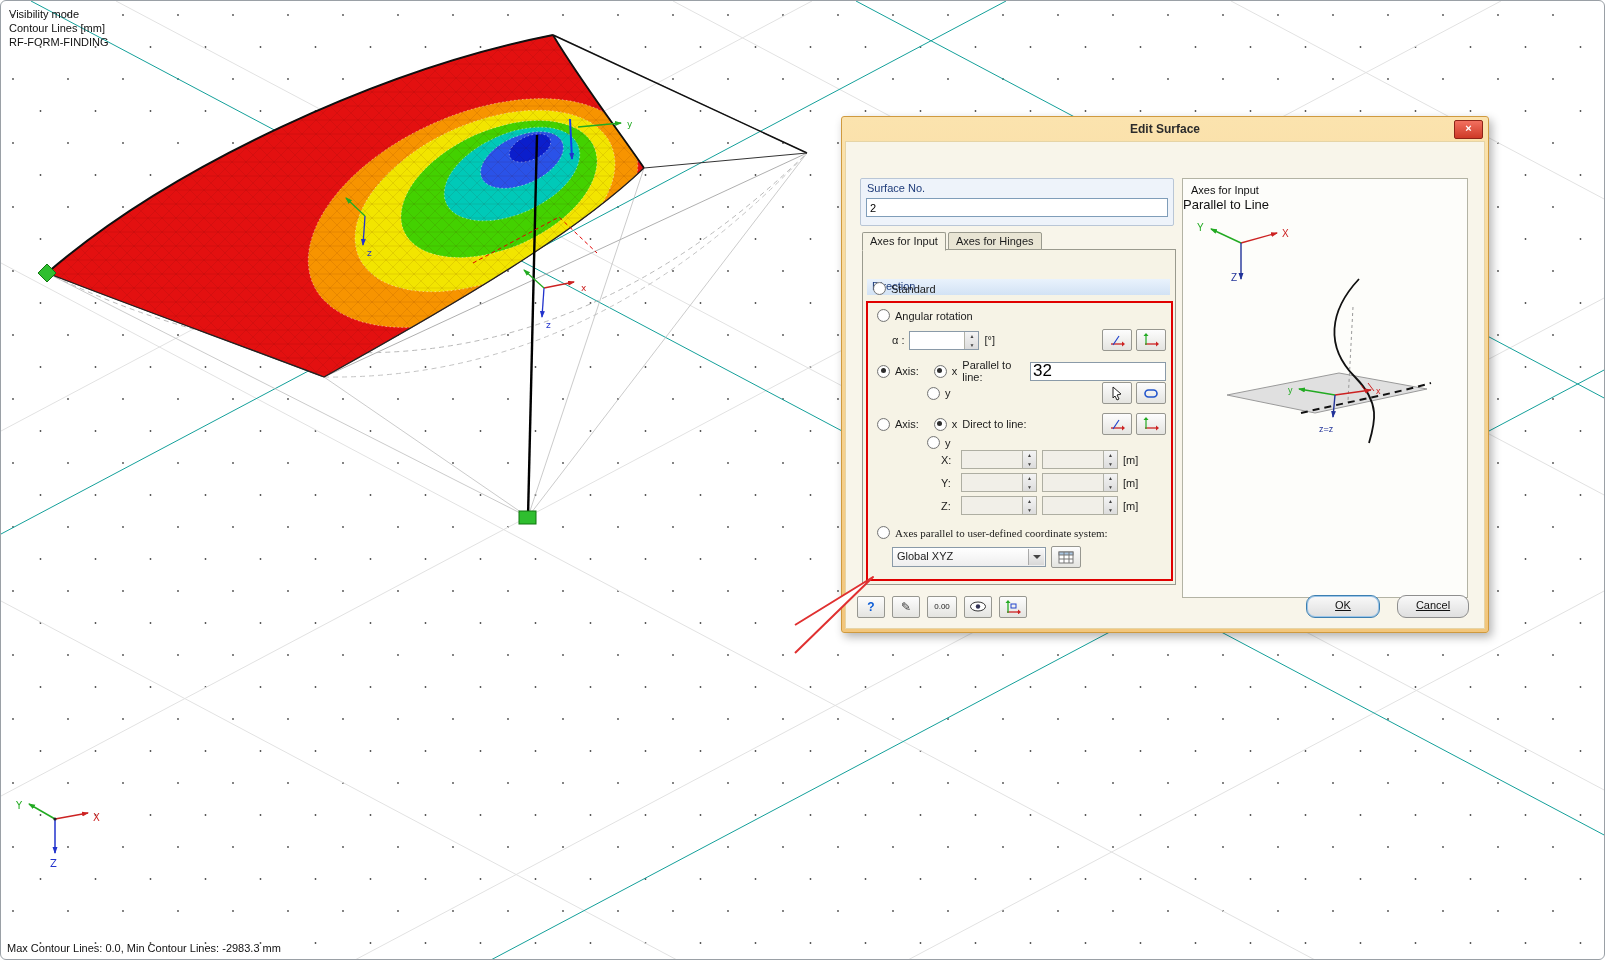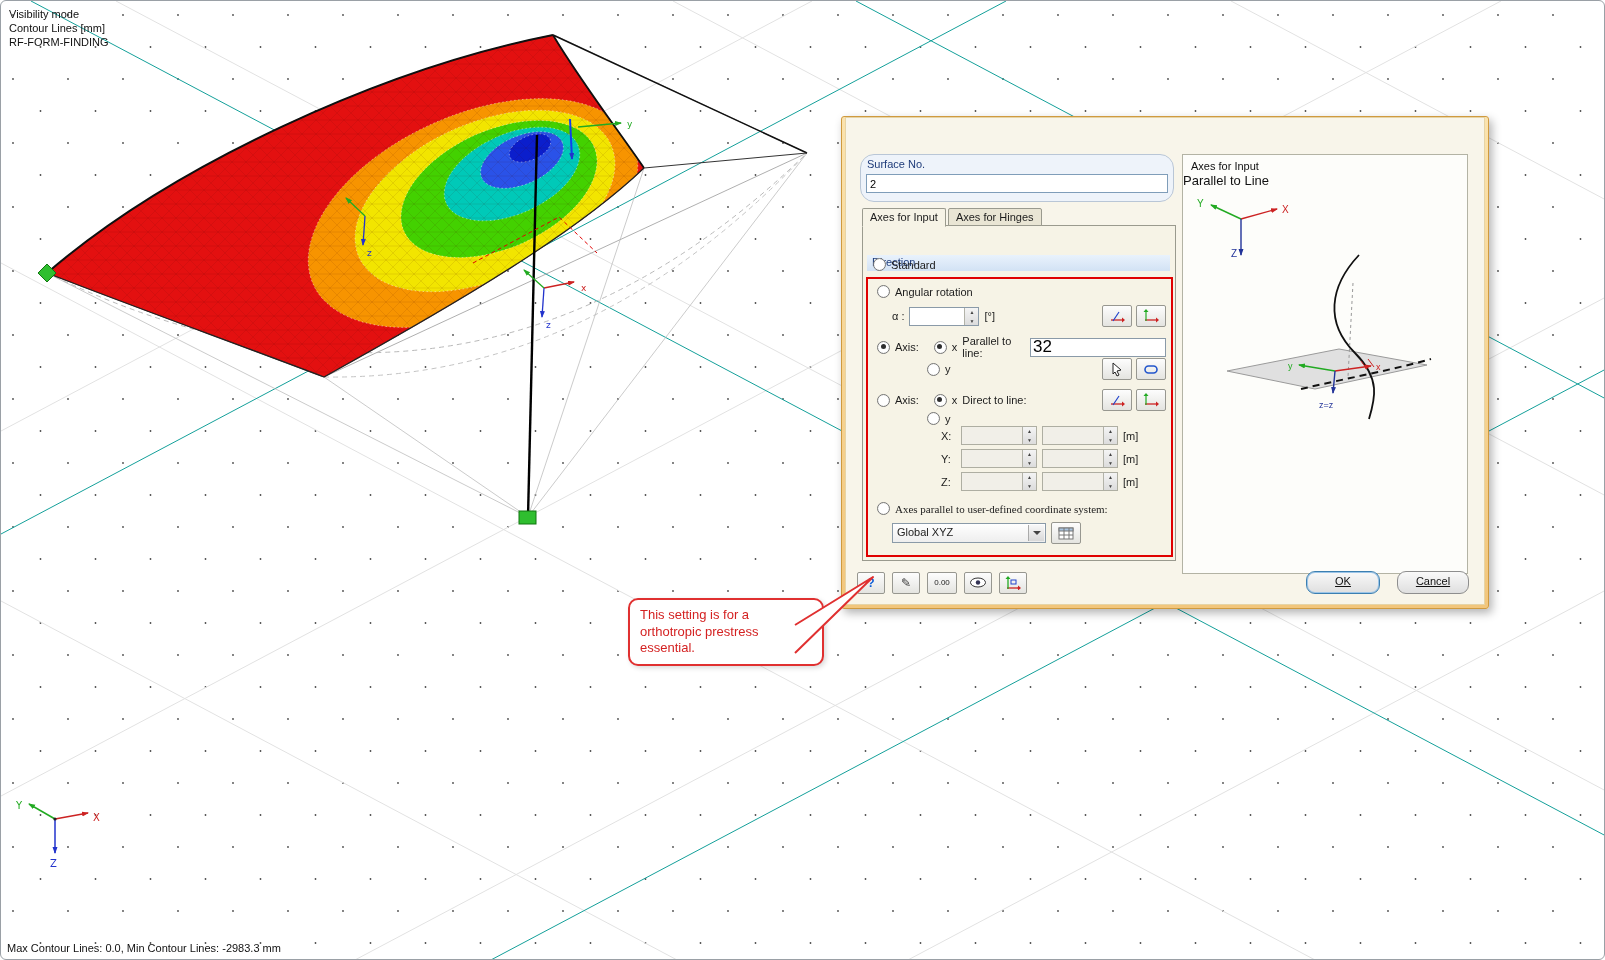--- a/index.html
+++ b/index.html
@@ -14,21 +14,21 @@
   .dialog{position:absolute;left:840px;top:115px;width:640px;background:linear-gradient(#fbe3ae,#f2c67c);border:1px solid #cf9a3f;border-radius:3px;padding:0 3px 3px 3px;box-shadow:3px 4px 10px rgba(0,0,0,.3);z-index:10;}
   .titlebar{height:24px;position:relative;display:flex;align-items:center;justify-content:center;font-size:12px;font-weight:600;color:#2b2b2b;}
   .closebtn{position:absolute;right:2px;top:3px;width:27px;height:17px;background:linear-gradient(#f2705f,#ce3a27);border:1px solid #8e2418;border-radius:2px;color:#fff;font-size:11px;line-height:15px;text-align:center;cursor:default;}
   .dlgbody{position:relative;height:486px;background:#f8f5ea;border:1px solid #e6d4a6;}
 
   .tabrow{position:absolute;left:10px;top:8px;height:21px;display:flex;gap:1px;z-index:2;}
   .tab{padding:3px 6px 2px 6px;font-size:11px;color:#1c1c1c;background:linear-gradient(#fdfcf4,#ebe7d4);border:1px solid #8e8e7e;border-bottom:none;border-radius:3px 3px 0 0;white-space:nowrap;}
   .tab.active{background:#f8f5ea;position:relative;top:-1px;padding-bottom:4px;}
   .tab.hl{outline:2px solid #e00000;outline-offset:1px;}
 
-  .surfaceGroup{position:absolute;left:14px;top:36px;width:312px;height:46px;border:1px solid #b9c6d6;background:#eef3fa;border-radius:14px;}
+  .surfaceGroup{position:absolute;left:14px;top:36px;width:312px;height:46px;border:1px solid #b9c6d6;background:#eef3fa;border-radius:2px;}
   .surfaceGroup .glabel{position:absolute;left:6px;top:3px;font-size:11px;color:#1f3c7a;}
   .surfaceGroup input{position:absolute;left:5px;top:19px;width:294px;height:15px;border:1px solid #7f9db9;font-size:11px;padding:1px 3px;font-family:"Liberation Sans",sans-serif;}
 
   .subtabs{position:absolute;left:16px;top:90px;display:flex;z-index:2;}
   .subtab{padding:2px 7px;font-size:11px;color:#1c1c1c;border:1px solid #9a9a8e;background:#e9e5d4;border-radius:2px 2px 0 0;margin-right:2px;}
   .subtab.active{background:#f6f3e6;border-bottom:1px solid #f6f3e6;margin-bottom:-1px;}
   .subpanel{position:absolute;left:16px;top:107px;width:312px;height:334px;border:1px solid #9a9a8e;background:#f6f3e6;}
   .dirheader{position:absolute;left:21px;top:113px;width:298px;height:15px;background:linear-gradient(#e9f2fc,#d2e2f4);color:#1f3c7a;font-size:11px;padding:1px 0 0 5px;z-index:2;margin-top:24px;}
 
   .row{position:absolute;display:flex;align-items:center;gap:5px;font-size:11px;color:#1c1c1c;z-index:3;}
@@ -197,20 +197,24 @@
   </svg>
 
   <div class="legend">
     <div>Visibility mode</div>
     <div>Contour Lines [mm]</div>
     <div>RF-FORM-FINDING</div>
   </div>
   <div class="status">Max Contour Lines: 0.0, Min Contour Lines: -2983.3 mm</div>
 
   <div class="dialog">
+    <div class="titlebar">
+      <span>Edit Surface</span>
+      <span class="closebtn"><span>×</span></span>
+    </div>
     <div class="dlgbody">
 
 
       <div class="surfaceGroup">
         <span class="glabel">Surface No.</span>
         <input value="2" style="">
       </div>
 
       <div class="subtabs">
         <span class="subtab active">Axes for Input</span>
@@ -454,20 +458,17 @@
               <rect x="6" y="4" width="5" height="4" fill="none" stroke="#2244cc" stroke-width="1"></rect>
             </svg>
         </span>
         <span class="btn ok">OK</span>
         <span class="btn cancel">Cancel</span>
       </div>
 
     </div>
   </div>
 
-  <div class="callout">
-    <span>This setting is for a orthotropic prestress essential.</span>
-  </div>
   <svg class="tail" width="92" height="104" viewBox="0 0 92 104">
     <path d="M6,64 L84,16 L6,92" fill="#ffffff" stroke="#e03030" stroke-width="2" stroke-linejoin="round"></path>
   </svg>
 
 </div>
 
 </body></html>

